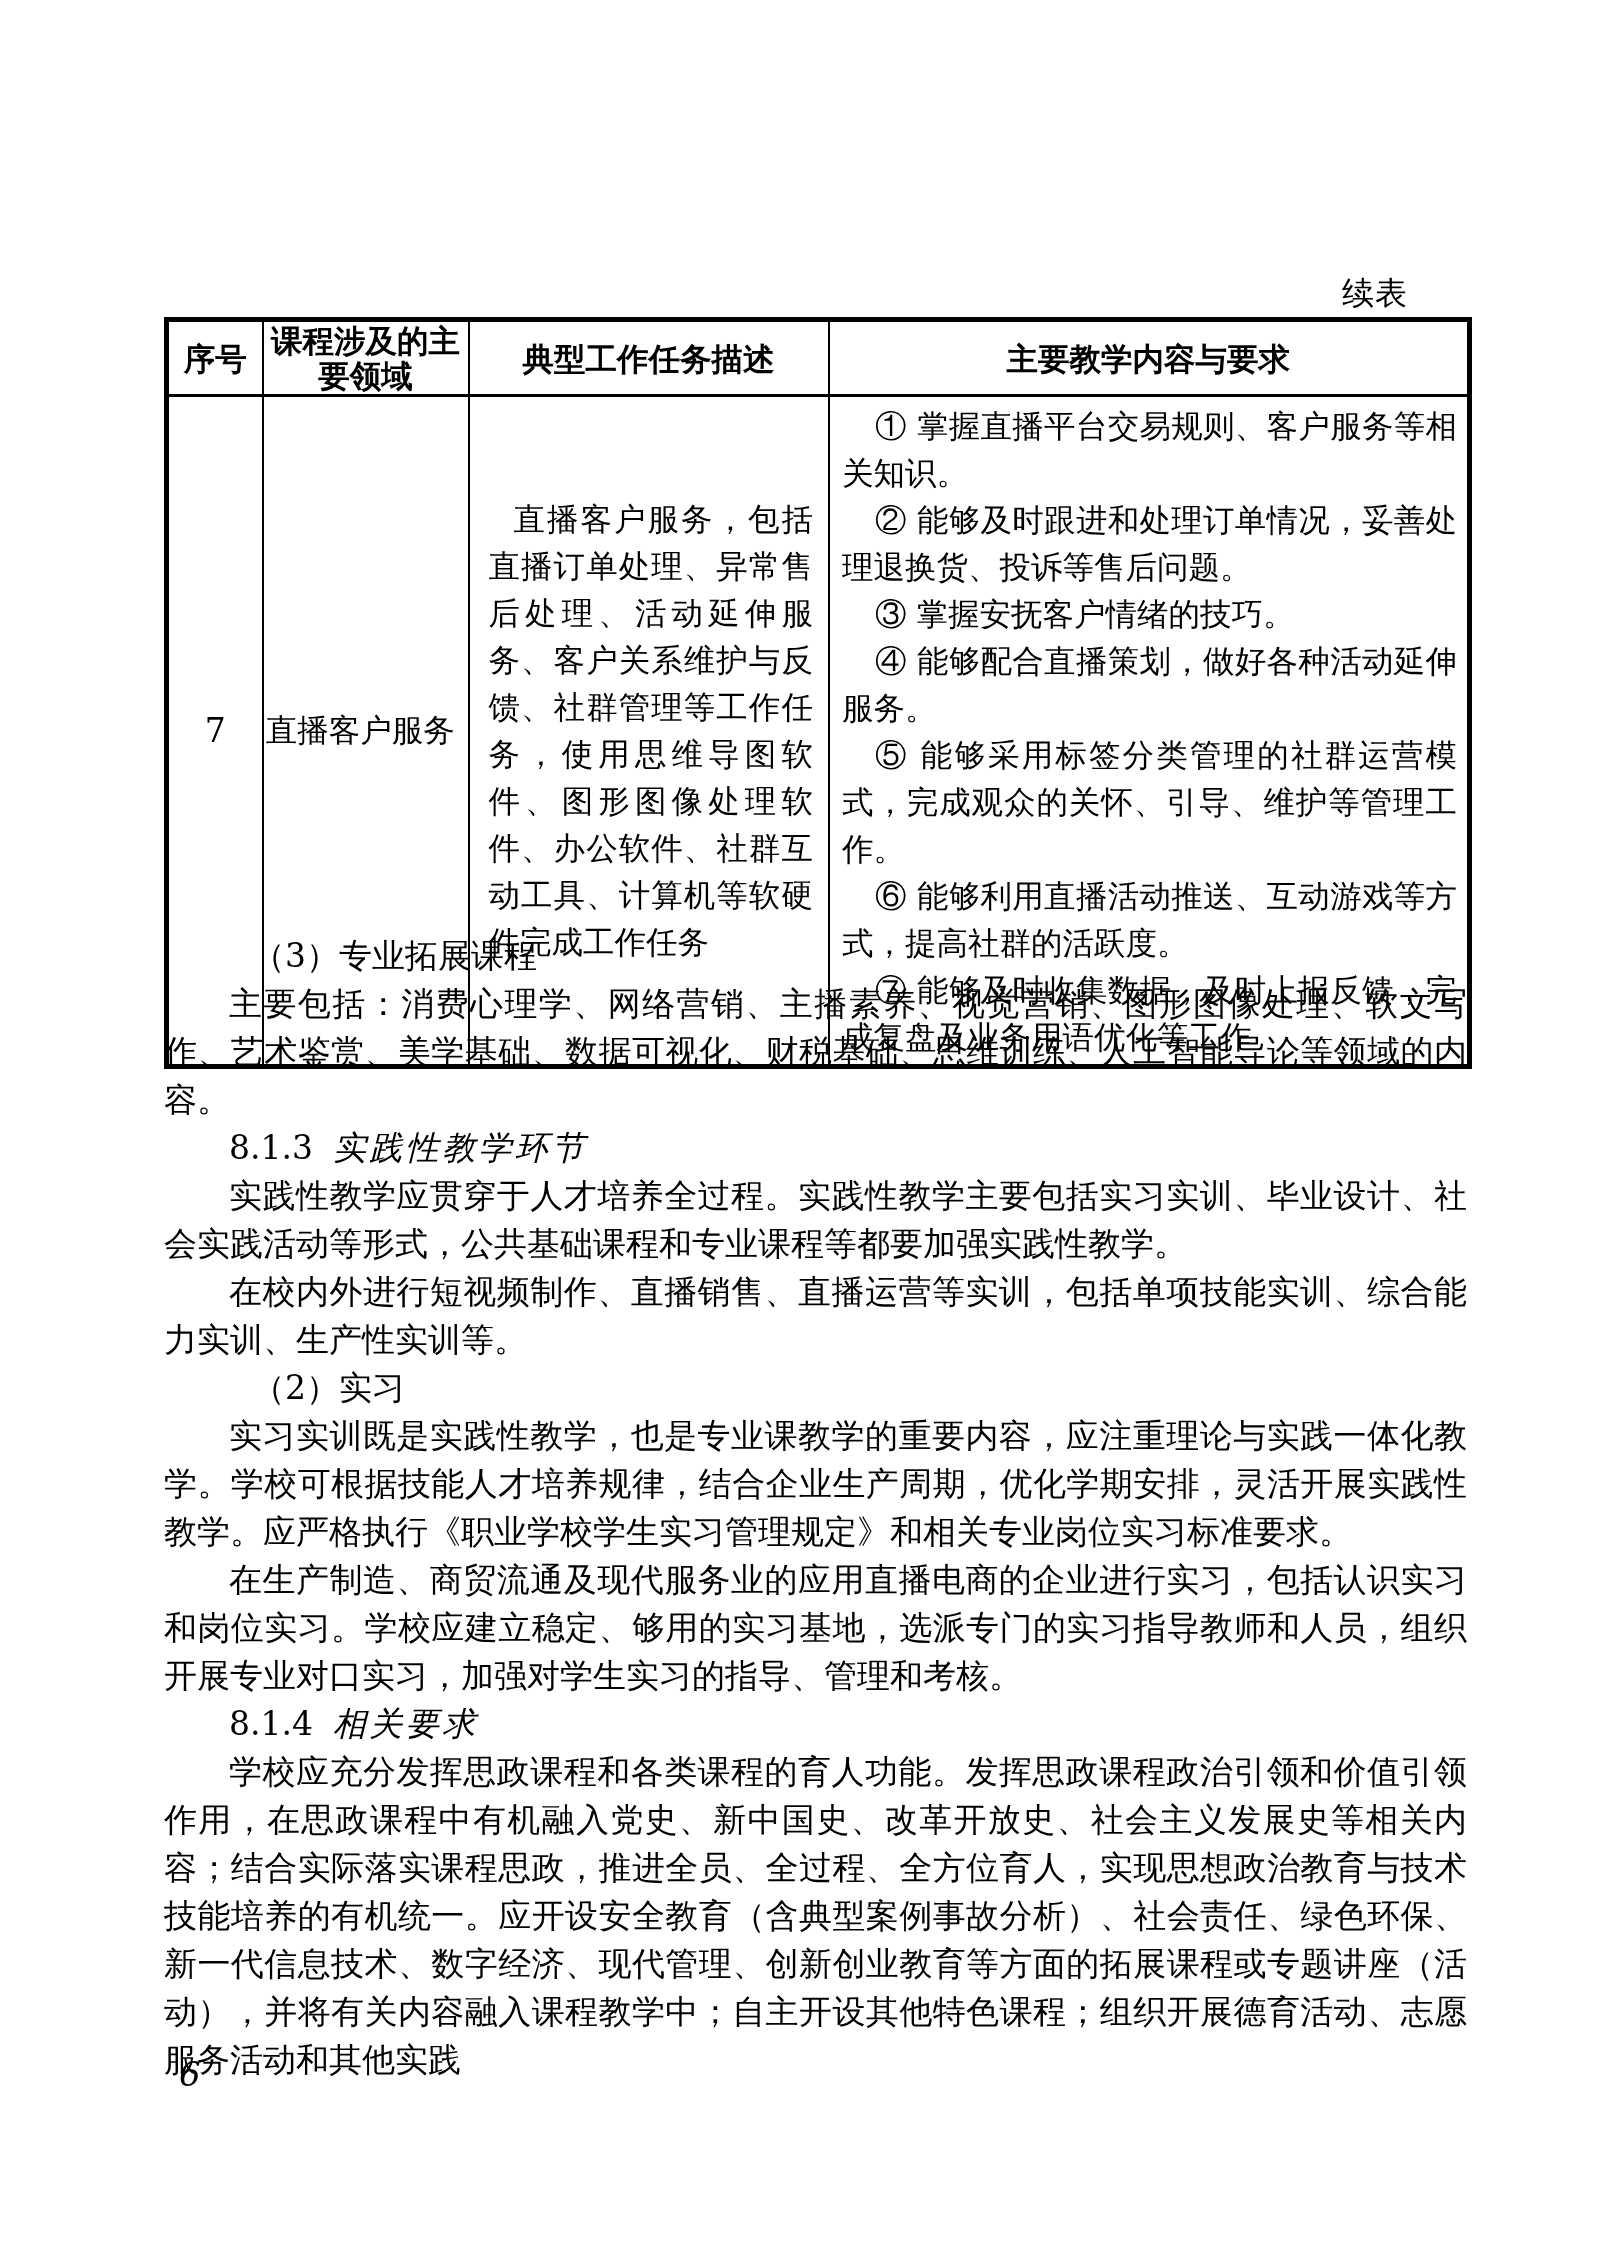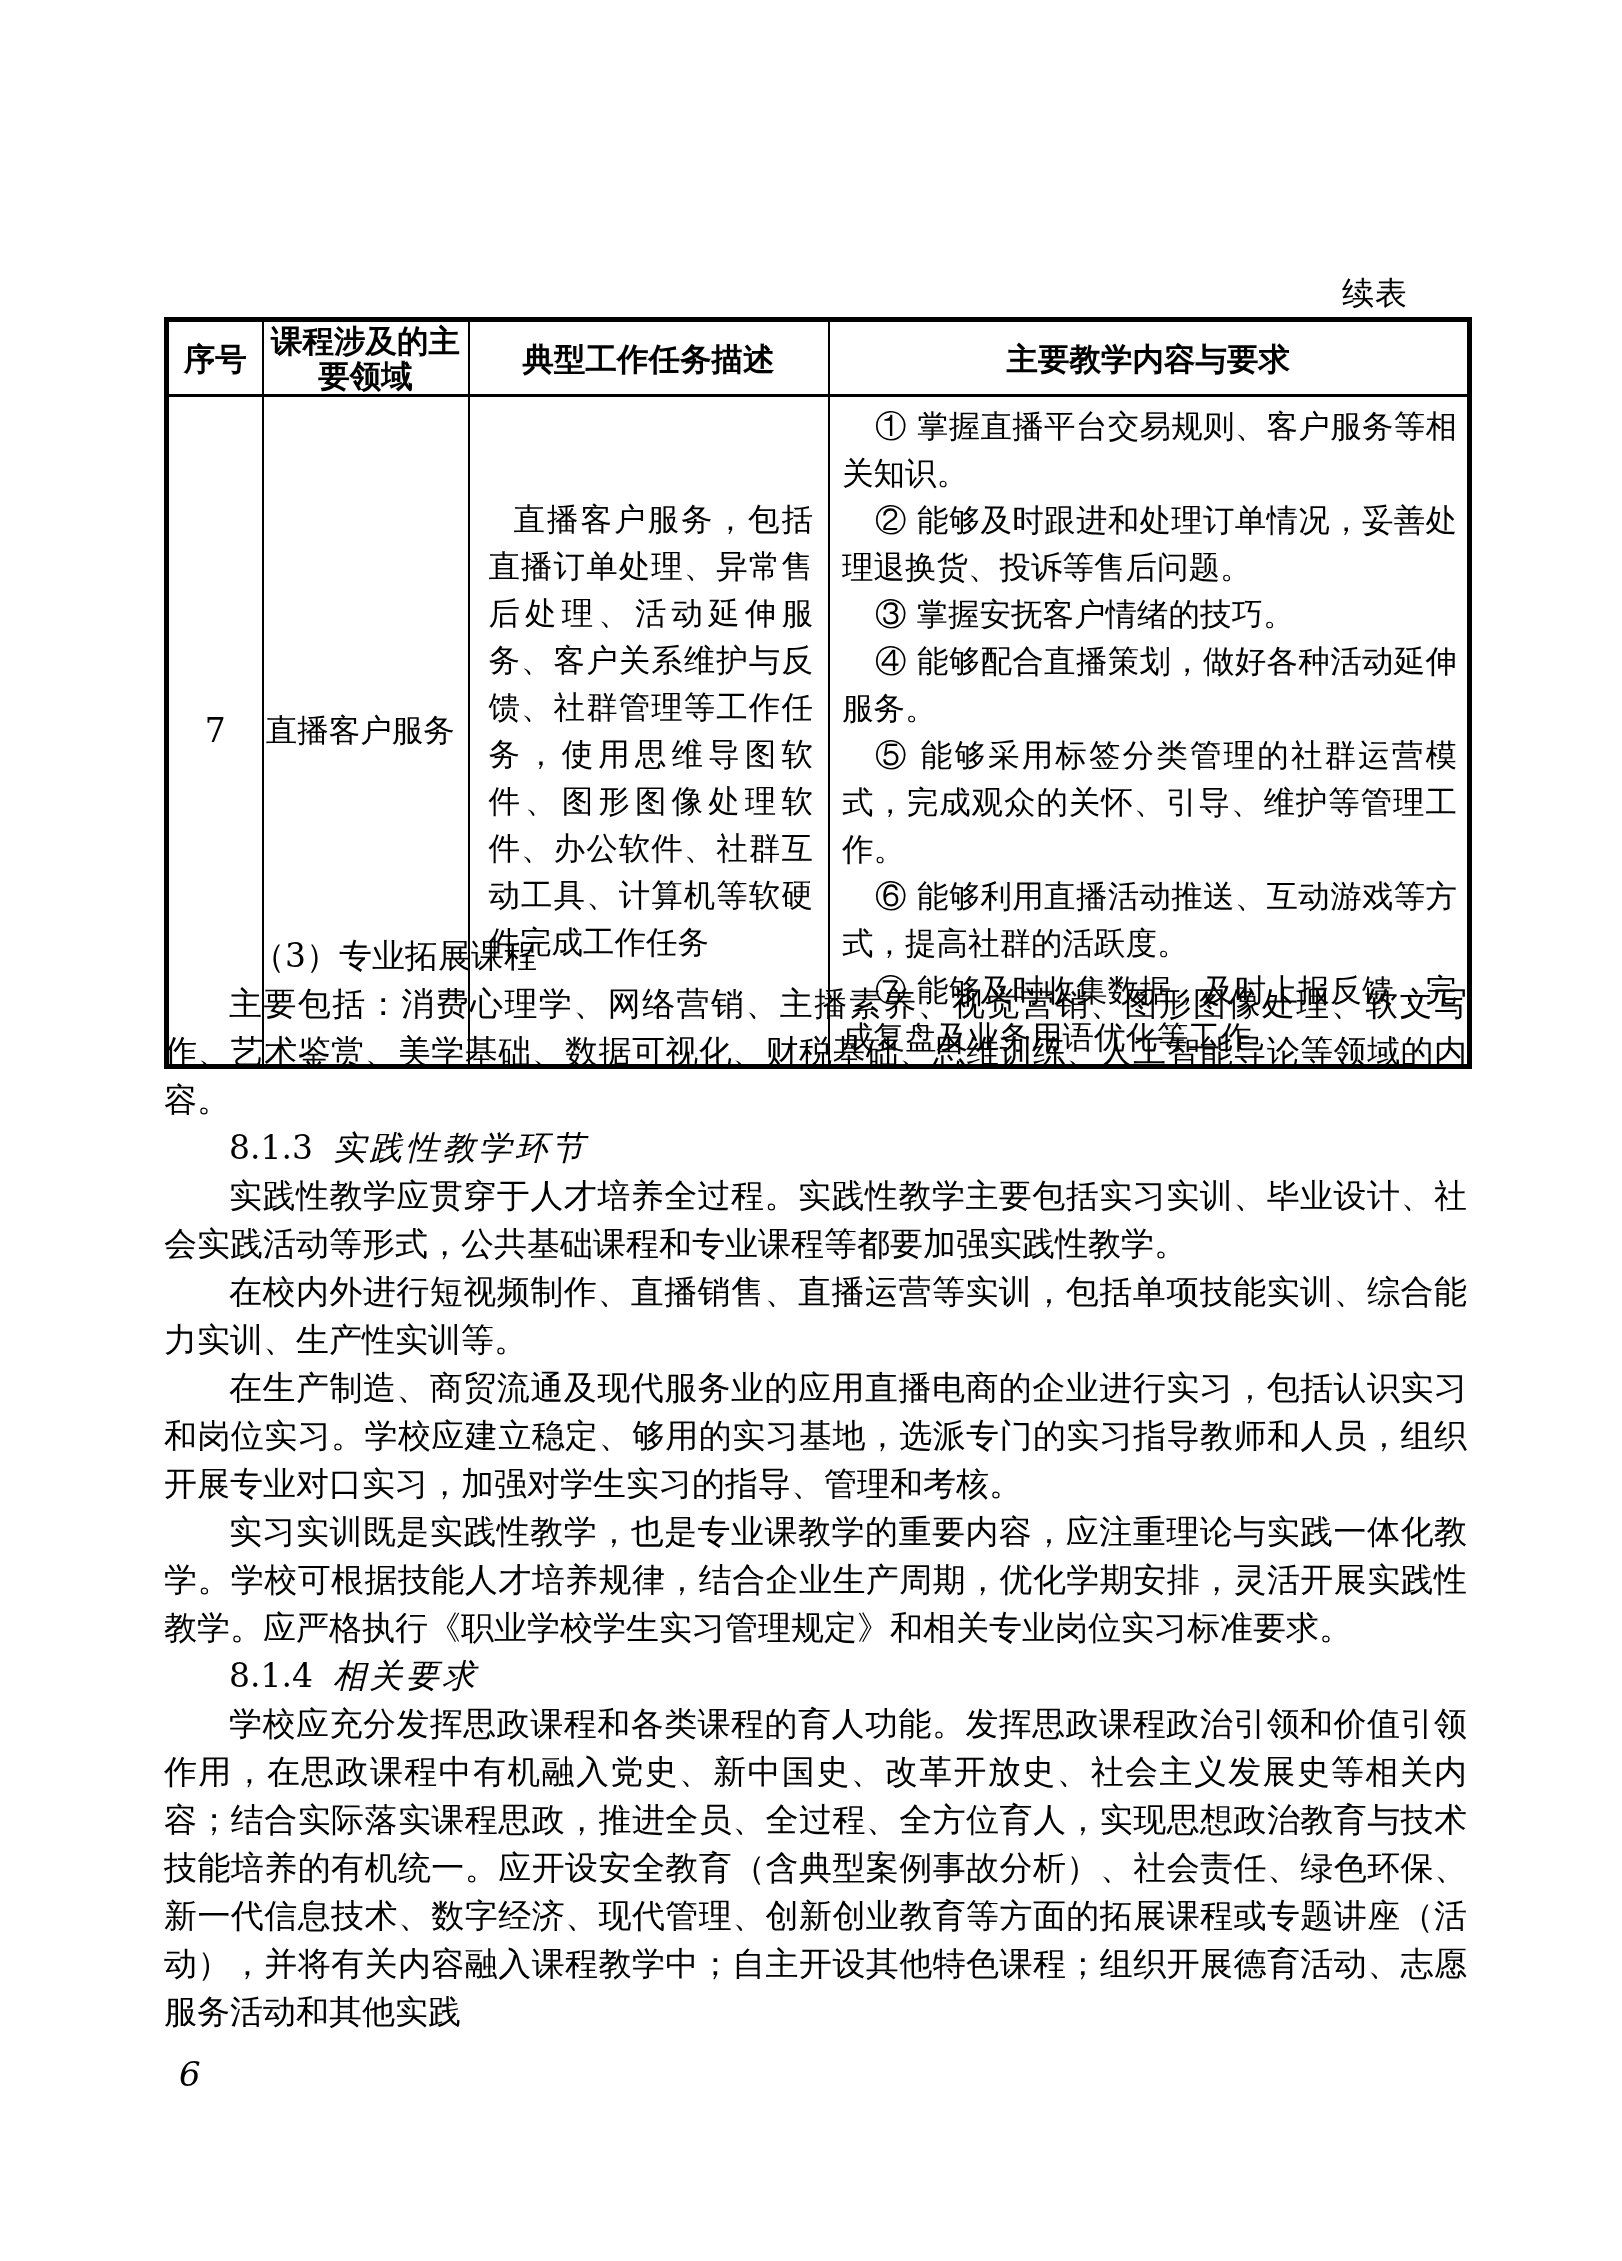--- a/index.html
+++ b/index.html
@@ -141,22 +141,23 @@
       </tbody>
     </table>
   </div>
 
   <div class="bodytext">
     <div class="block subheading">（3）专业拓展课程</div>
     <div class="block para">主要包括：消费心理学、网络营销、主播素养、视觉营销、图形图像处理、软文写作、艺术鉴赏、美学基础、数据可视化、财税基础、思维训练、人工智能导论等领域的内容。</div>
     <div class="block num-heading"><span class="h-num">8.1.3</span><span class="h-title">实践性教学环节</span></div>
     <div class="block para">实践性教学应贯穿于人才培养全过程。实践性教学主要包括实习实训、毕业设计、社会实践活动等形式，公共基础课程和专业课程等都要加强实践性教学。</div>
     <div class="block para">在校内外进行短视频制作、直播销售、直播运营等实训，包括单项技能实训、综合能力实训、生产性实训等。</div>
+    <div class="block subheading">（2）实习</div>
+    <div class="block para">实习实训既是实践性教学，也是专业课教学的重要内容，应注重理论与实践一体化教学。学校可根据技能人才培养规律，结合企业生产周期，优化学期安排，灵活开展实践性教学。应严格执行《职业学校学生实习管理规定》和相关专业岗位实习标准要求。</div>
     <div class="block para">在生产制造、商贸流通及现代服务业的应用直播电商的企业进行实习，包括认识实习和岗位实习。学校应建立稳定、够用的实习基地，选派专门的实习指导教师和人员，组织开展专业对口实习，加强对学生实习的指导、管理和考核。</div>
-    <div class="block para">实习实训既是实践性教学，也是专业课教学的重要内容，应注重理论与实践一体化教学。学校可根据技能人才培养规律，结合企业生产周期，优化学期安排，灵活开展实践性教学。应严格执行《职业学校学生实习管理规定》和相关专业岗位实习标准要求。</div>
     <div class="block num-heading"><span class="h-num">8.1.4</span><span class="h-title">相关要求</span></div>
     <div class="block para">学校应充分发挥思政课程和各类课程的育人功能。发挥思政课程政治引领和价值引领作用，在思政课程中有机融入党史、新中国史、改革开放史、社会主义发展史等相关内容；结合实际落实课程思政，推进全员、全过程、全方位育人，实现思想政治教育与技术技能培养的有机统一。应开设安全教育（含典型案例事故分析）、社会责任、绿色环保、新一代信息技术、数字经济、现代管理、创新创业教育等方面的拓展课程或专题讲座（活动），并将有关内容融入课程教学中；自主开设其他特色课程；组织开展德育活动、志愿服务活动和其他实践</div>
   </div>
 
   <div class="pagenum">6</div>
 
 </div>
 
 
 </body></html>

